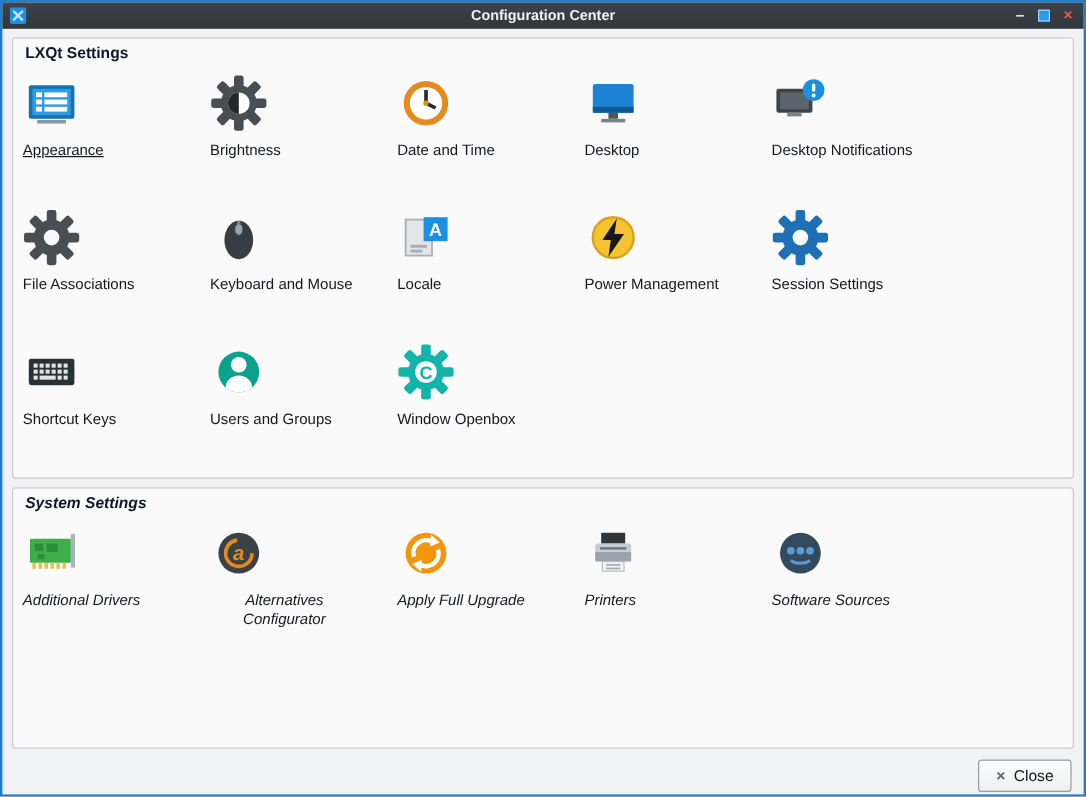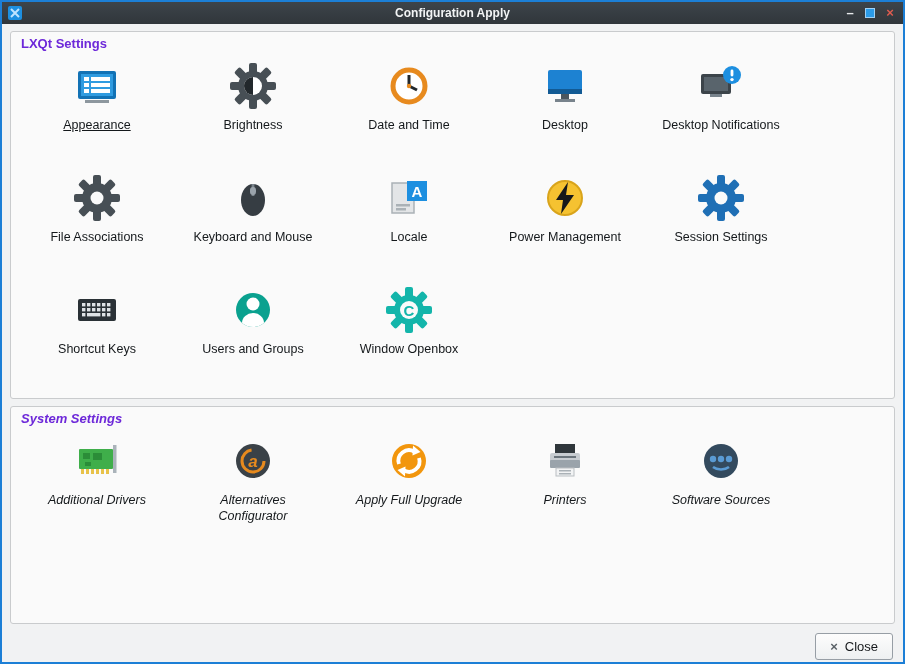--- a/index.html
+++ b/index.html
@@ -16,23 +16,23 @@
   .ctrl{color:#e8eaec;font-size:13px;font-weight:bold;line-height:14px;width:14px;
     text-align:center;cursor:default;}
   .ctrl.max-box{width:10px;height:10px;background:#2b9be8;border:1px solid #9fd0f5;
     box-sizing:border-box;}
   .ctrl.close{color:#e05c4f;}
   
   .content{flex:1;display:flex;flex-direction:column;padding:7px 8px;box-sizing:border-box;}
   .group{border:1px solid #c9cbcd;border-radius:3px;background:#fafafa;position:relative;
     padding:24px 8px 6px 8px;margin-bottom:7px;}
   .group-title{position:absolute;top:4px;left:10px;font-size:13px;font-weight:bold;
-    color:#6d28d9;}
+    color:#0f172a;}
   .grid{display:flex;flex-wrap:wrap;align-items:flex-start;}
-  .item{width:156px;min-height:112px;display:flex;flex-direction:column;align-items:center;
+  .item{width:156px;min-height:112px;display:flex;flex-direction:column;align-items:flex-start;
     padding-top:6px;box-sizing:border-box;cursor:pointer;}
   .item .icon{width:48px;height:48px;margin-bottom:8px;}
   .item .label{font-size:12.5px;color:#14181b;text-align:center;line-height:1.25;
     max-width:124px;}
   .item .label.focused{text-decoration:underline;}
   .group.system{min-height:186px;font-style:italic;}
   
   .spacer{flex:1;}
   .footer{display:flex;justify-content:flex-end;padding:2px 2px 4px 2px;}
   .btn{display:flex;align-items:center;gap:7px;padding:5px 14px;font-size:13px;
@@ -63,21 +63,21 @@
   </defs>
 </svg>
 
 <div class="window">
 
   <div class="titlebar">
     <svg class="win-icon" viewBox="0 0 14 14">
       <rect width="14" height="14" rx="2" fill="#1d8fe0"></rect>
       <path d="M3 3 L11 11 M11 3 L3 11" stroke="#bfe3ff" stroke-width="2" fill="none"></path>
     </svg>
-    <div class="title">Configuration Apply</div>
+    <div class="title">Configuration Center</div>
     <div class="controls">
       <span class="ctrl">–</span>
       <span class="ctrl max-box"></span>
       <span class="ctrl close">×</span>
     </div>
   </div>
 
   <div class="content">
 
     <div class="group">

